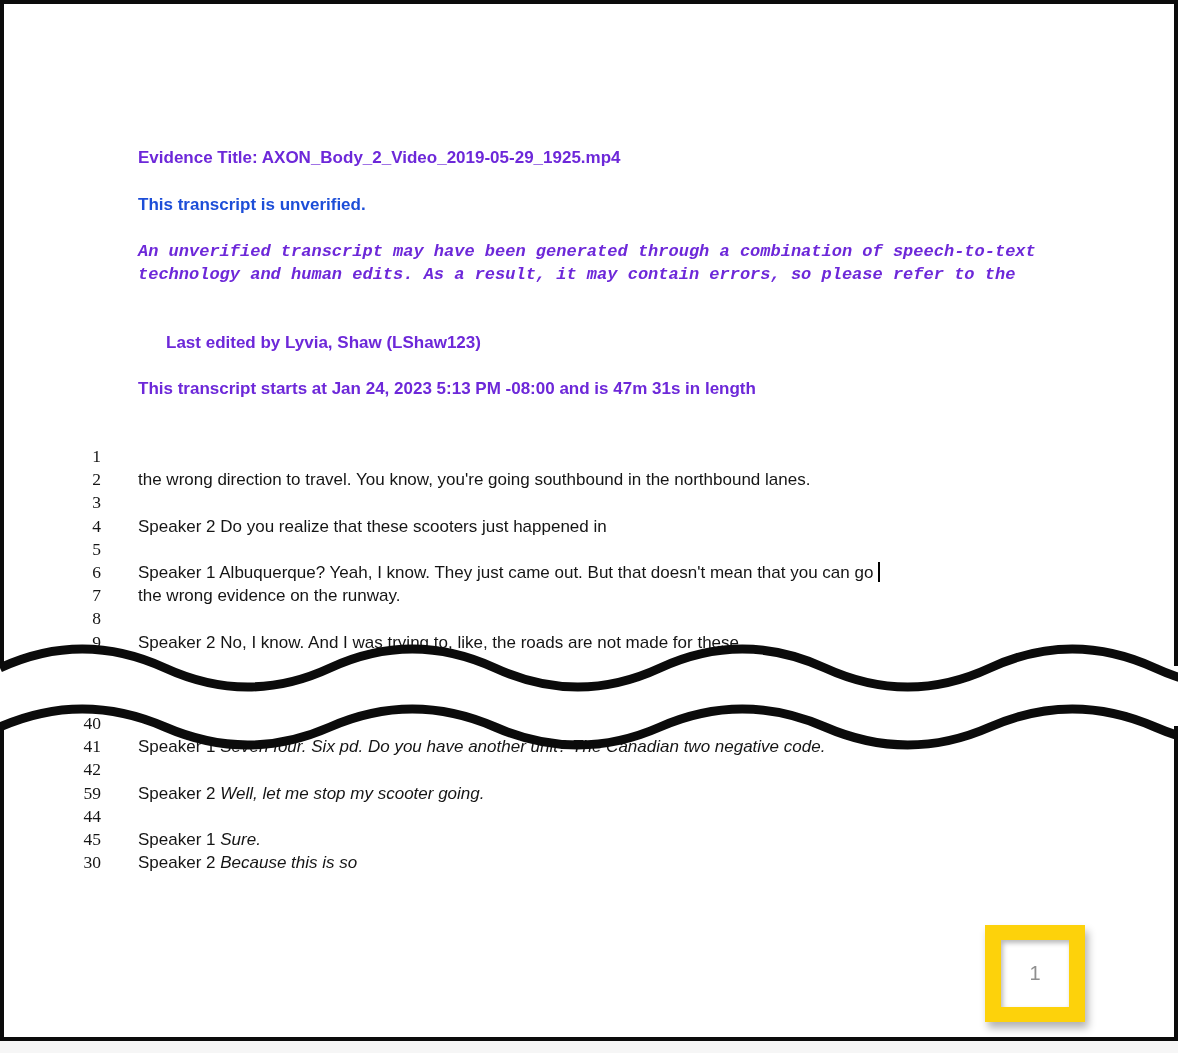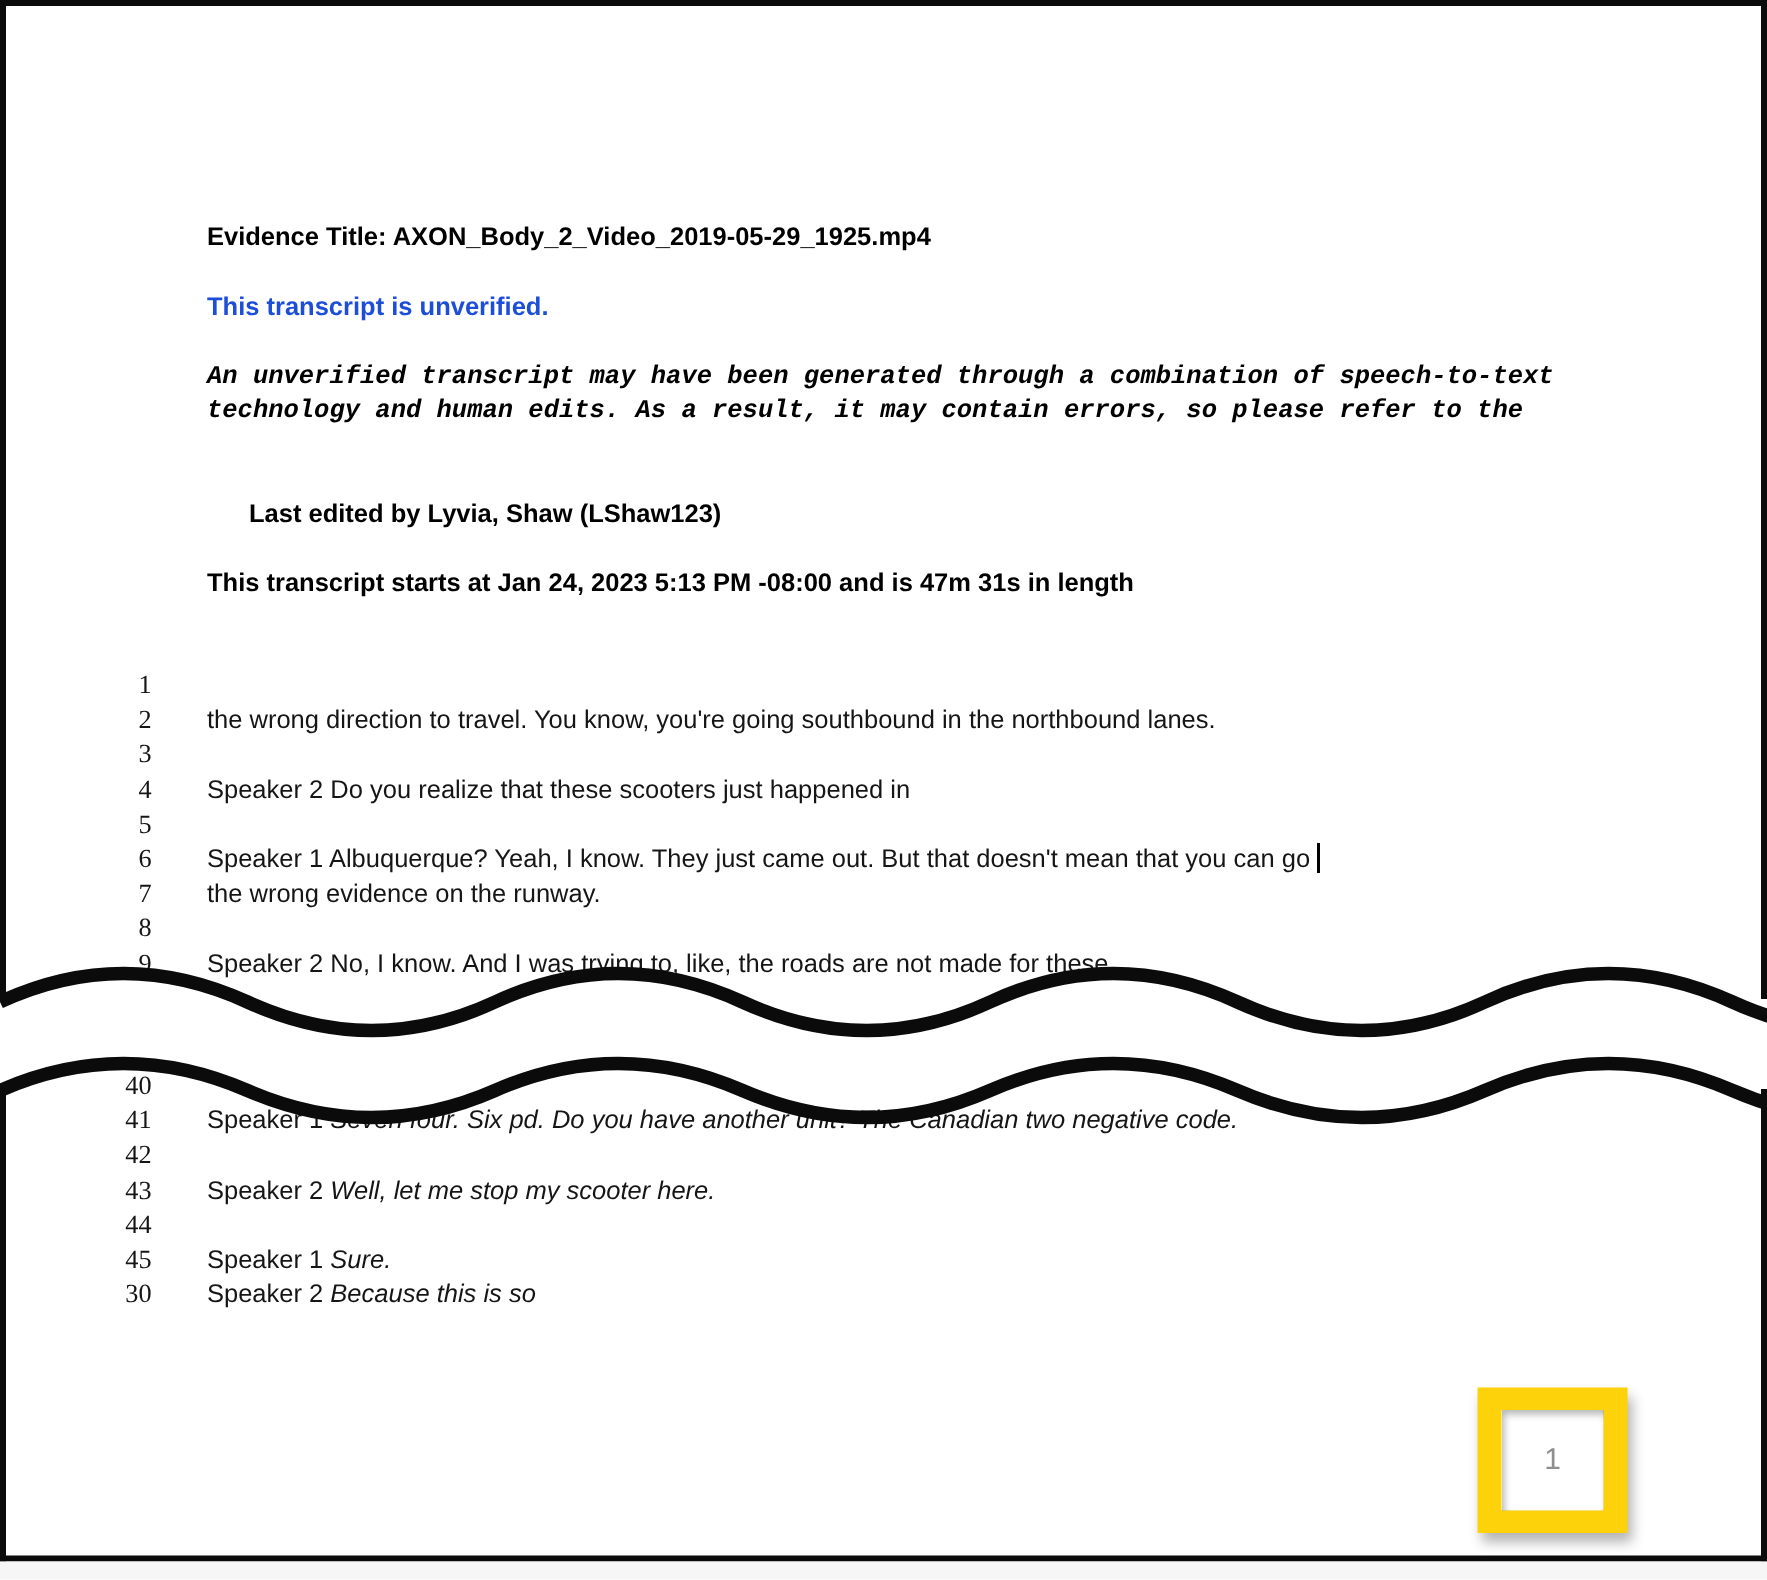--- a/index.html
+++ b/index.html
@@ -11,21 +11,21 @@
   .b{position:absolute;background:#0b0b0b;}
   .b-top{left:0;top:0;width:1178px;height:4px;}
   .b-bottom{left:0;top:1037px;width:1178px;height:4px;}
   .b-left-1{left:0;top:0;width:4px;height:666px;}
   .b-left-2{left:0;top:726px;width:4px;height:315px;}
   .b-right-1{left:1174px;top:0;width:4px;height:666px;}
   .b-right-2{left:1174px;top:726px;width:4px;height:315px;}
   .bottom-strip{position:absolute;left:0;top:1041px;width:1178px;height:12px;background:#f6f6f6;}
 
   
-  .hdr{position:absolute;left:138px;font-size:17px;font-weight:bold;color:#000000;white-space:pre;}
+  .hdr{position:absolute;left:138px;font-size:17px;font-weight:bold;color:#6d28d9;white-space:pre;}
   .hdr-title{top:148px;}
   .hdr-red{top:195px;color:#1d4ed8;}
   .hdr-disclaimer{top:240px;font-style:italic;line-height:23.3px;font-family:Liberation Mono, monospace;}
   .hdr-lastedited{top:333px;margin-left:28px;}
   .hdr-info{top:379px;}
 
   
   .t-block{position:absolute;left:0;width:1178px;}
   .t-upper{top:445px;}
   .t-lower{top:712px;}
@@ -113,22 +113,22 @@
     </div>
     <div class="t-row">
       <span class="t-num">41</span>
       <span class="t-text"><span>Speaker 1 </span><span class="it">Seven four. Six pd. Do you have another unit? The Canadian two negative code.</span></span>
     </div>
     <div class="t-row">
       <span class="t-num">42</span>
       <span class="t-text"></span>
     </div>
     <div class="t-row">
-      <span class="t-num">43</span>
-      <span class="t-text"><span>Speaker 2 </span><span class="it">Well, let me stop my scooter here.</span></span>
+      <span class="t-num">59</span>
+      <span class="t-text"><span>Speaker 2 </span><span class="it">Well, let me stop my scooter going.</span></span>
     </div>
     <div class="t-row">
       <span class="t-num">44</span>
       <span class="t-text"></span>
     </div>
     <div class="t-row">
       <span class="t-num">45</span>
       <span class="t-text"><span>Speaker 1 </span><span class="it">Sure.</span></span>
     </div>
     <div class="t-row">

